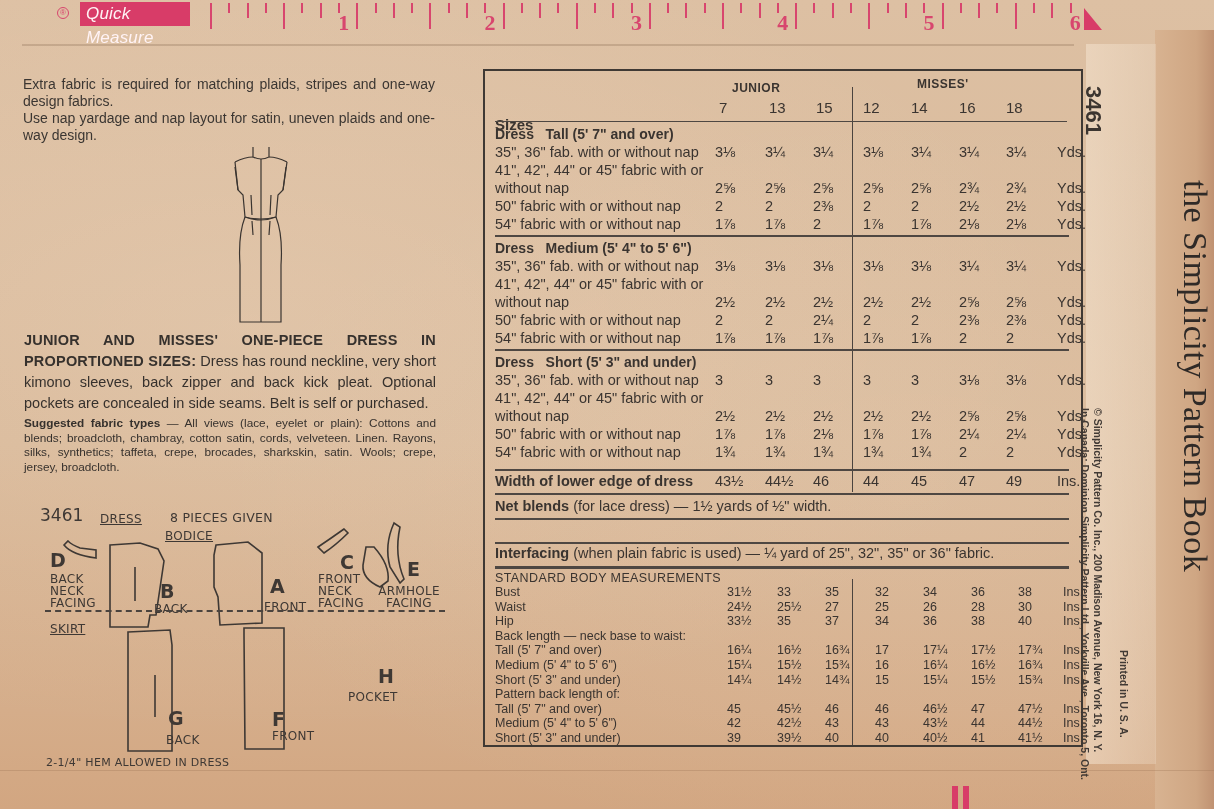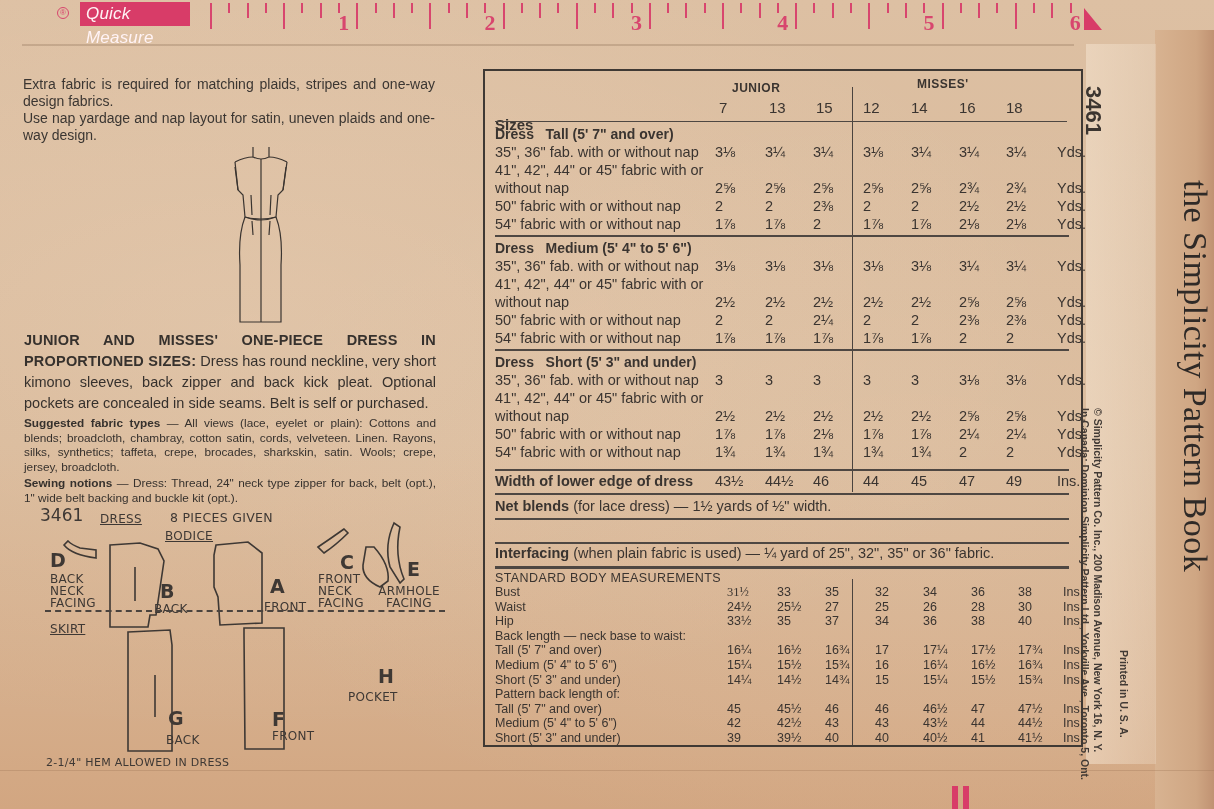--- a/index.html
+++ b/index.html
@@ -209,21 +209,20 @@
     <path d="M36 14 L36 177"></path>
     <path d="M26 50 L27 70 M46 50 L45 70"></path>
     <path d="M27 76 L28 90 M45 76 L44 90"></path>
     <path d="M20 72 Q36 78 51 72"></path>
   </g>
 </svg>
 
 <div class="desc">
   <p class="desc-main"><b>JUNIOR AND MISSES' ONE-PIECE DRESS IN PROPORTIONED SIZES:</b><span> Dress has round neckline, very short kimono sleeves, back zipper and back kick pleat. Optional pockets are concealed in side seams. Belt is self or purchased.</span></p>
   <p class="desc-sub"><b>Suggested fabric types</b><span> — All views (lace, eyelet or plain): Cottons and blends; broadcloth, chambray, cotton satin, cords, velveteen. Linen. Rayons, silks, synthetics; taffeta, crepe, brocades, sharkskin, satin. Wools; crepe, jersey, broadcloth.</span></p>
-  <p class="desc-sub"><b>Sewing notions</b><span> — Dress: Thread, 24" neck type zipper for back, belt (opt.), 1" wide belt backing and buckle kit (opt.).</span></p>
 </div>
 
 <div class="pieces">
   <div class="pc-num" style="left:20px;top:0px;">3461</div>
   <div class="pc-label underline" style="left:80px;top:8px;font-size:12px;">DRESS</div>
   <div class="pc-label" style="left:150px;top:7px;font-size:12.5px;">8  PIECES GIVEN</div>
   <div class="pc-label underline" style="left:145px;top:25px;font-size:12px;">BODICE</div>
 
   <svg style="position:absolute;left:0;top:0;width:440px;height:260px;">
     <g fill="none" stroke="#3e3834" stroke-width="1.6">
@@ -478,21 +477,21 @@
   <div class="hline" style="top:471px;"></div>
   <div class="note-row" style="top:473px;"><b>Interfacing</b><span> (when plain fabric is used) — ¼ yard of 25", 32", 35" or 36" fabric.</span></div>
   <div class="hline" style="top:495px;height:3px;"></div>
 
   <div class="body-row" style="top:500px;letter-spacing:0.4px;">
       <span class="lbl">STANDARD BODY MEASUREMENTS</span>
     </div>
   <div id="body-rows">
       <div class="body-row" style="top: 514px;">
         <span class="lbl">Bust</span>
-        <span class="c" style="left: 232px; font-family: Liberation Serif, serif;">31½</span>
+        <span class="c" style="left: 232px;">31½</span>
         <span class="c" style="left: 282px;">33</span>
         <span class="c" style="left: 330px;">35</span>
         <span class="c" style="left: 380px;">32</span>
         <span class="c" style="left: 428px;">34</span>
         <span class="c" style="left: 476px;">36</span>
         <span class="c" style="left: 523px;">38</span>
         <span class="c" style="left: 568px;">Ins.</span>
       </div>
       <div class="body-row" style="top: 528.6px;">
         <span class="lbl">Waist</span>

